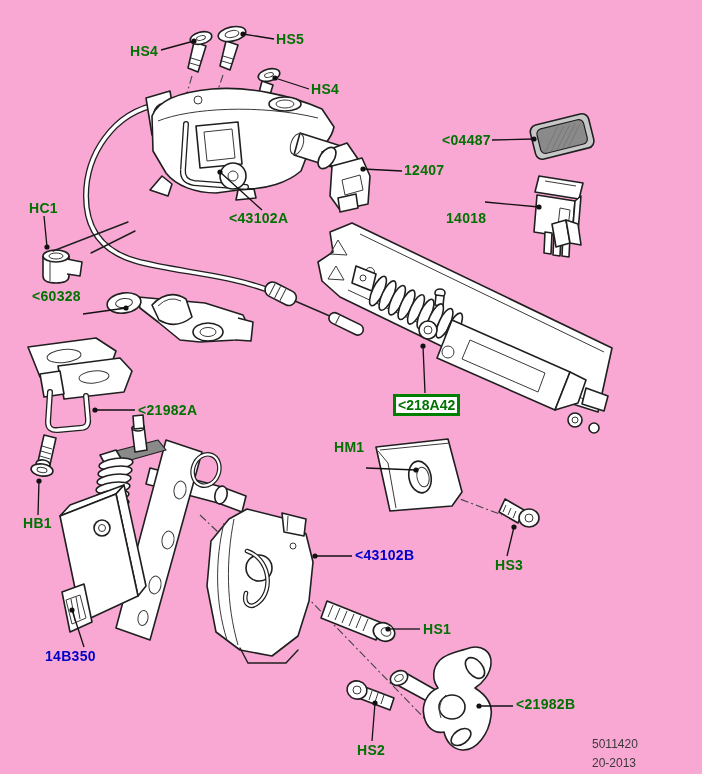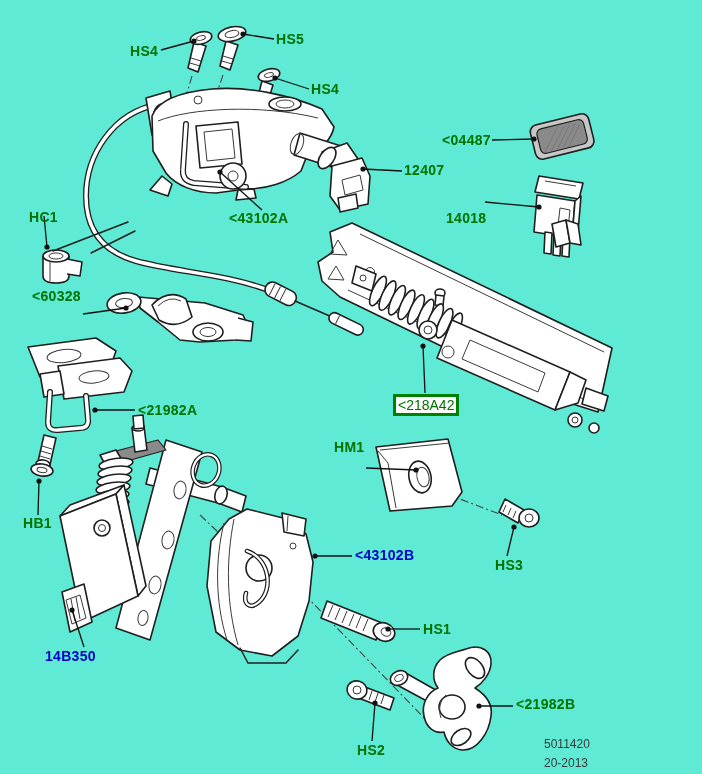--- a/index.html
+++ b/index.html
@@ -1,16 +1,16 @@
 <!DOCTYPE html>
 <html style="--label-green: #017201; --label-blue: #0000c8; --highlight-box-border: #008000; --footer-text: #3a3a3a; --line-art: #1f1f1f;"><head>
 <meta charset="utf-8">
 <style>
   html,body{margin:0;padding:0;background:#fff;}
-  #stage{position:relative;width:702px;height:774px;background:#5eead4;overflow:hidden;
+  #stage{position:relative;width:702px;height:774px;background:#f9a8d4;overflow:hidden;
          font-family:"Liberation Sans",sans-serif;}
   svg{position:absolute;left:0;top:0;}
   
   .p   {fill:#ffffff;stroke:var(--line-art,#1f1f1f);stroke-width:1.6;stroke-linejoin:round;}
   .pg  {fill:#c7c7c7;stroke:var(--line-art,#1f1f1f);stroke-width:1.6;stroke-linejoin:round;}
   .pd  {fill:#8a8a8a;stroke:var(--line-art,#1f1f1f);stroke-width:1.2;stroke-linejoin:round;}
   .l   {fill:none;stroke:var(--line-art,#1f1f1f);stroke-width:1.4;stroke-linecap:round;}
   .l2  {fill:none;stroke:#3a3a3a;stroke-width:1;}
   .dblb{fill:none;stroke:var(--line-art,#1f1f1f);stroke-width:6;stroke-linecap:round;}
   .dblw{fill:none;stroke:#ffffff;stroke-width:3.4;stroke-linecap:round;}
@@ -19,23 +19,23 @@
   .leader{stroke:#111;stroke-width:1.3;}
   .dot {fill:#111;stroke:none;}
   .dash{stroke:#444;stroke-width:1.1;fill:none;stroke-dasharray:8 3 2 3;}
   .thread{stroke:#222;stroke-width:.9;}
   .hatch{stroke:#777;stroke-width:.9;}
   
   .lbl{position:absolute;font-weight:bold;font-size:14px;line-height:1;white-space:nowrap;
        color:var(--label-green,#017201);letter-spacing:.3px;cursor:pointer;}
   .lbl.blue{color:var(--label-blue,#0000c8);}
   .boxlbl{position:absolute;border:3px solid var(--highlight-box-border,#008000);
-          background:#fff;padding:1px 2px;font-weight:normal;font-size:14px;line-height:1;
+          background:#fff;padding:1px 2px;font-weight:bold;font-size:14px;line-height:1;
           color:var(--label-green,#017201);white-space:nowrap;cursor:pointer;}
-  .ftr{position:absolute;font-size:12px;line-height:1;color:var(--footer-text,#3a3a3a);}
+  .ftr{position:absolute;font-size:12px;line-height:1;color:var(--footer-text,#3a3a3a);margin-left:48px;}
 </style>
 </head>
 <body>
 
 <div id="stage">
 
 <svg width="702" height="774" viewBox="0 0 702 774">
 
   <g>
     <line class="dash" x1="192" y1="76" x2="176" y2="130"></line>
@@ -352,21 +352,21 @@
         <circle class="dot" cx="423" cy="346" r="2.6"></circle>
   </g>
 </svg>
 
 <div class="lbl" style="left:130px;top:44px">HS4</div>
 <div class="lbl" style="left:276px;top:32px">HS5</div>
 <div class="lbl" style="left:311px;top:82px">HS4</div>
 <div class="lbl" style="left:442px;top:133px">&lt;04487</div>
 <div class="lbl" style="left:404px;top:163px">12407</div>
 <div class="lbl" style="left:446px;top:211px">14018</div>
-<div class="lbl" style="left:29px;top:210px">HC1</div>
+<div class="lbl" style="left:29px;top:201px">HC1</div>
 <div class="lbl" style="left:229px;top:211px">&lt;43102A</div>
 <div class="lbl" style="left:32px;top:289px">&lt;60328</div>
 <div class="lbl" style="left:138px;top:403px">&lt;21982A</div>
 <div class="lbl" style="left:23px;top:516px">HB1</div>
 <div class="lbl blue" style="left:45px;top:649px">14B350</div>
 <div class="lbl" style="left:334px;top:440px">HM1</div>
 <div class="lbl blue" style="left:355px;top:548px">&lt;43102B</div>
 <div class="lbl" style="left:495px;top:558px">HS3</div>
 <div class="lbl" style="left:423px;top:622px">HS1</div>
 <div class="lbl" style="left:357px;top:743px">HS2</div>

